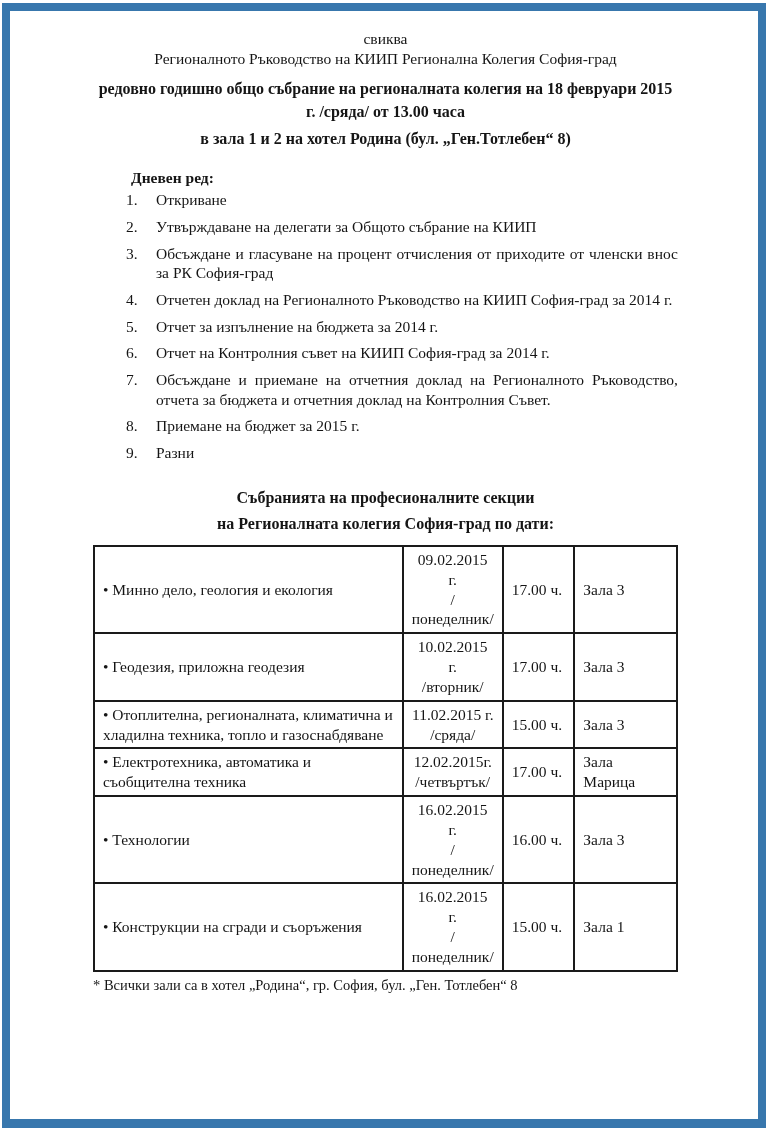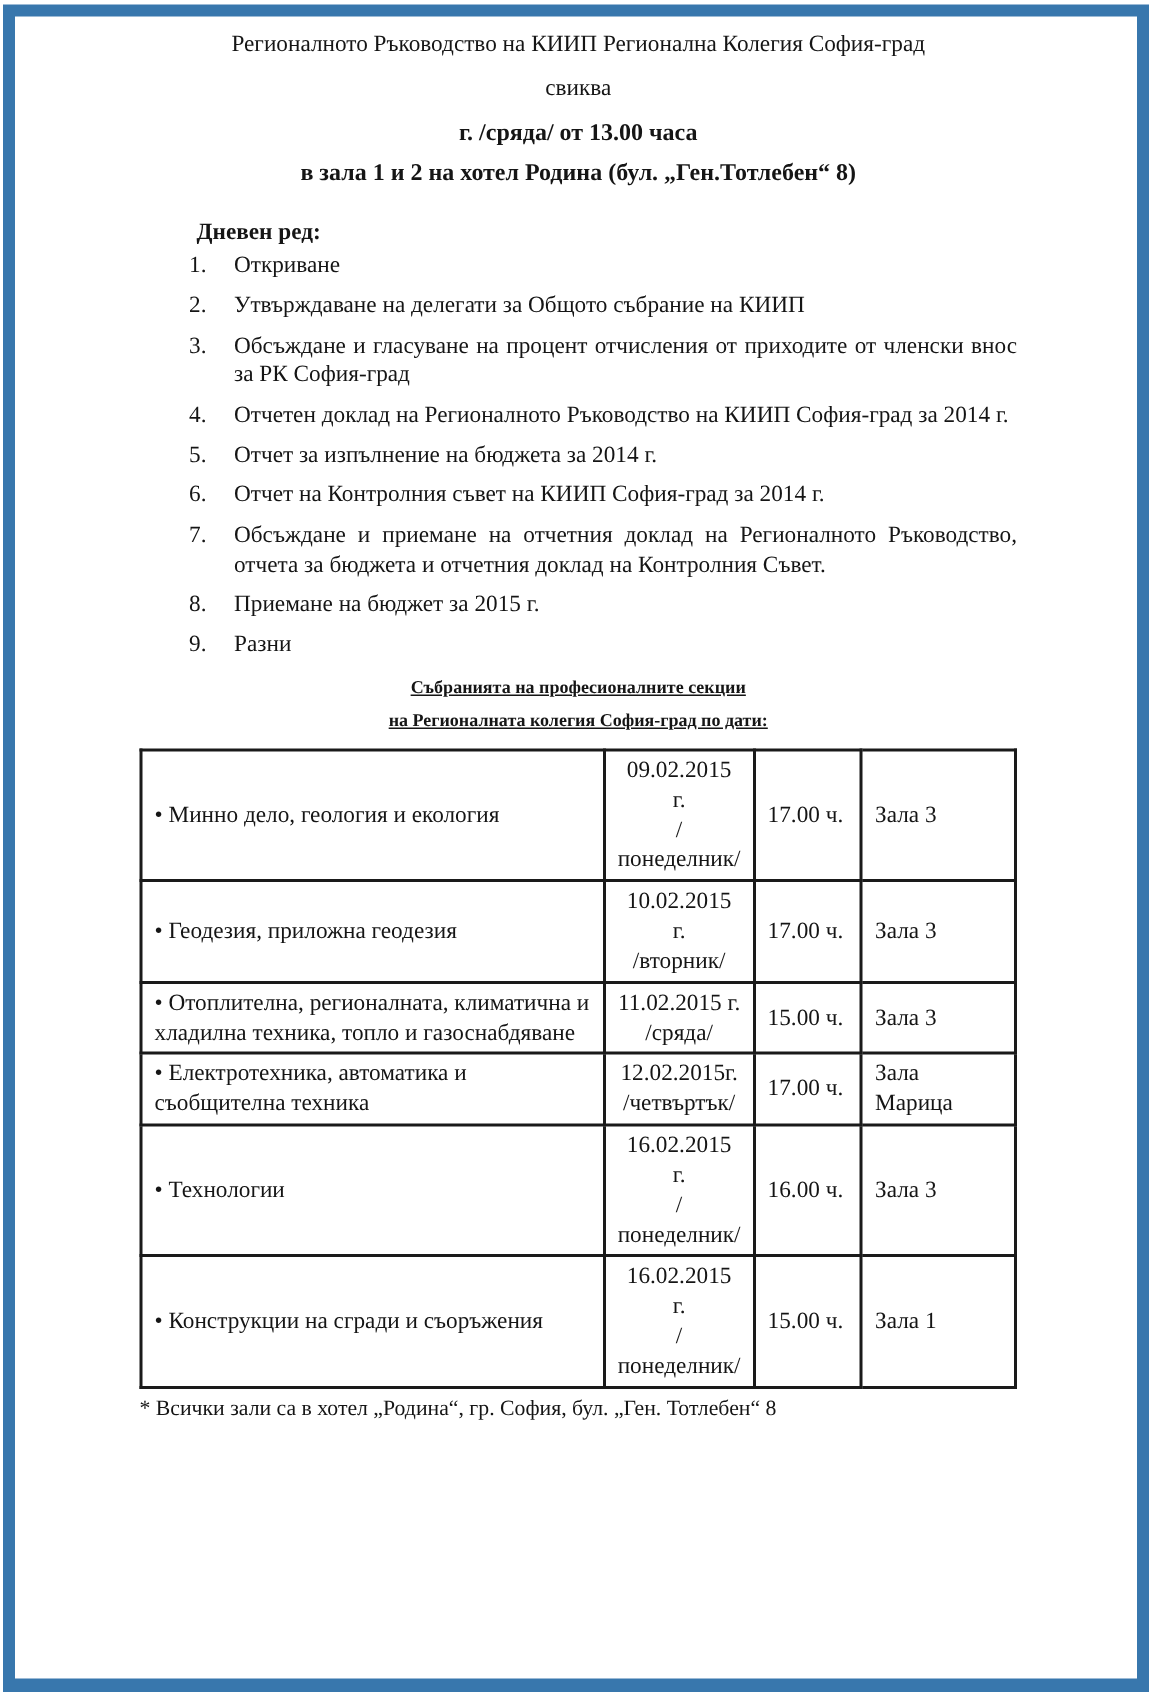--- a/index.html
+++ b/index.html
@@ -31,21 +31,21 @@
 
   
   .agenda { margin-top: 21px; }
   .agenda-title { margin-left: 38px; }
   .agenda-list { margin-top: 3px; margin-left: 33px; }
   .agenda-item { display: flex; margin-bottom: 7px; line-height: 1.27; }
   .agenda-item .num { flex: 0 0 30px; }
   .agenda-item .txt { flex: 1 1 auto; text-align: justify; }
 
   
-  .table-title { margin-top: 12px; font-size: 12px; line-height: 1.1; text-decoration: underline; }
+  .table-title { margin-top: 26px; font-size: 16px; line-height: 1.1; }
   .table-title .t2 { margin-top: 9px; }
   table.schedule {
     border-collapse: collapse;
     margin-top: 12px;
     width: 100%;
     border: 2px solid #1a1a1a;
   }
   table.schedule td {
     border: 2px solid #1a1a1a;
     vertical-align: middle;
@@ -59,23 +59,24 @@
   td.c-hall { width: 105px; padding-left: 10px; }
   .footnote { margin-top: 5px; font-size: 14.5px; }
 </style>
 </head>
 <body>
 
 <div class="frame">
   <div class="content">
 
     <div>
+      <p class="center h-line2">свиква</p>
       <p class="center h-line1">Регионалното Ръководство на КИИП Регионална Колегия  София-град</p>
-      <p class="center h-line2">свиква</p>
       <div class="center h-line3 bold">
+        <div>редовно годишно общо събрание на регионалната колегия на 18 февруари 2015</div>
         <div>г. /сряда/ от 13.00 часа</div>
       </div>
       <p class="center h-line4 bold">в зала 1 и 2 на хотел Родина (бул. „Ген.Тотлебен“  8)</p>
     </div>
 
     <div class="agenda">
       <p class="agenda-title bold">Дневен ред:</p>
       <div class="agenda-list">
         <div class="agenda-item">
             <span class="num">1.</span>

